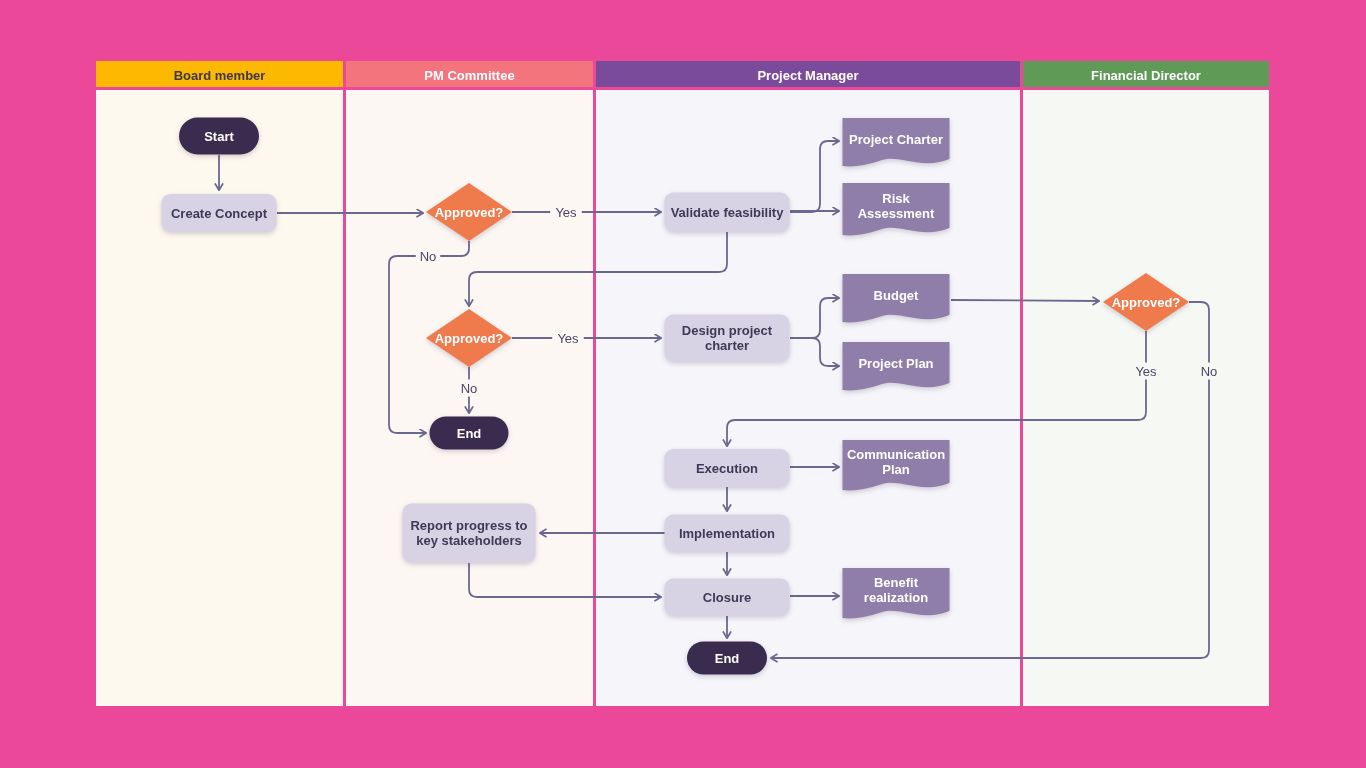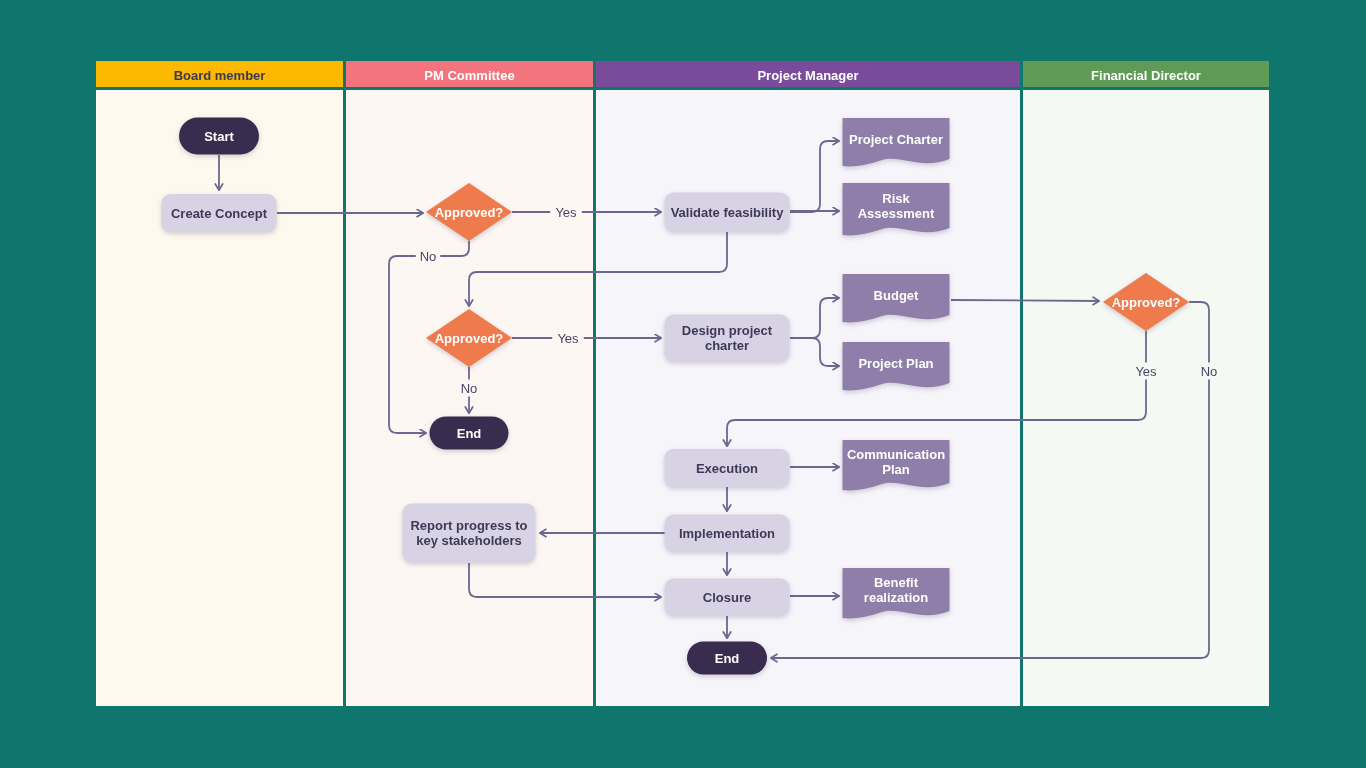--- a/index.html
+++ b/index.html
@@ -1,16 +1,16 @@
 <!DOCTYPE html>
 <html><head>
 <meta charset="utf-8">
 <style>
   html,body { margin:0; padding:0; background:#FFFFFF; }
-  .stage { position:relative; width:1366px; height:768px; background:#0f766e; overflow:hidden; }
+  .stage { position:relative; width:1366px; height:768px; background:#ec4899; overflow:hidden; }
   svg#diagram { position:absolute; left:0; top:0; display:block; }
   svg text { font-family:"Liberation Sans", sans-serif; }
   .node-shadow { filter: drop-shadow(0 2px 2.5px rgba(59,46,79,0.22)); }
   .lane-body { shape-rendering:crispEdges; }
 </style>
 </head>
 <body>
 
 <div class="stage">
   <svg id="diagram" width="1366" height="768" viewBox="0 0 1366 768">

